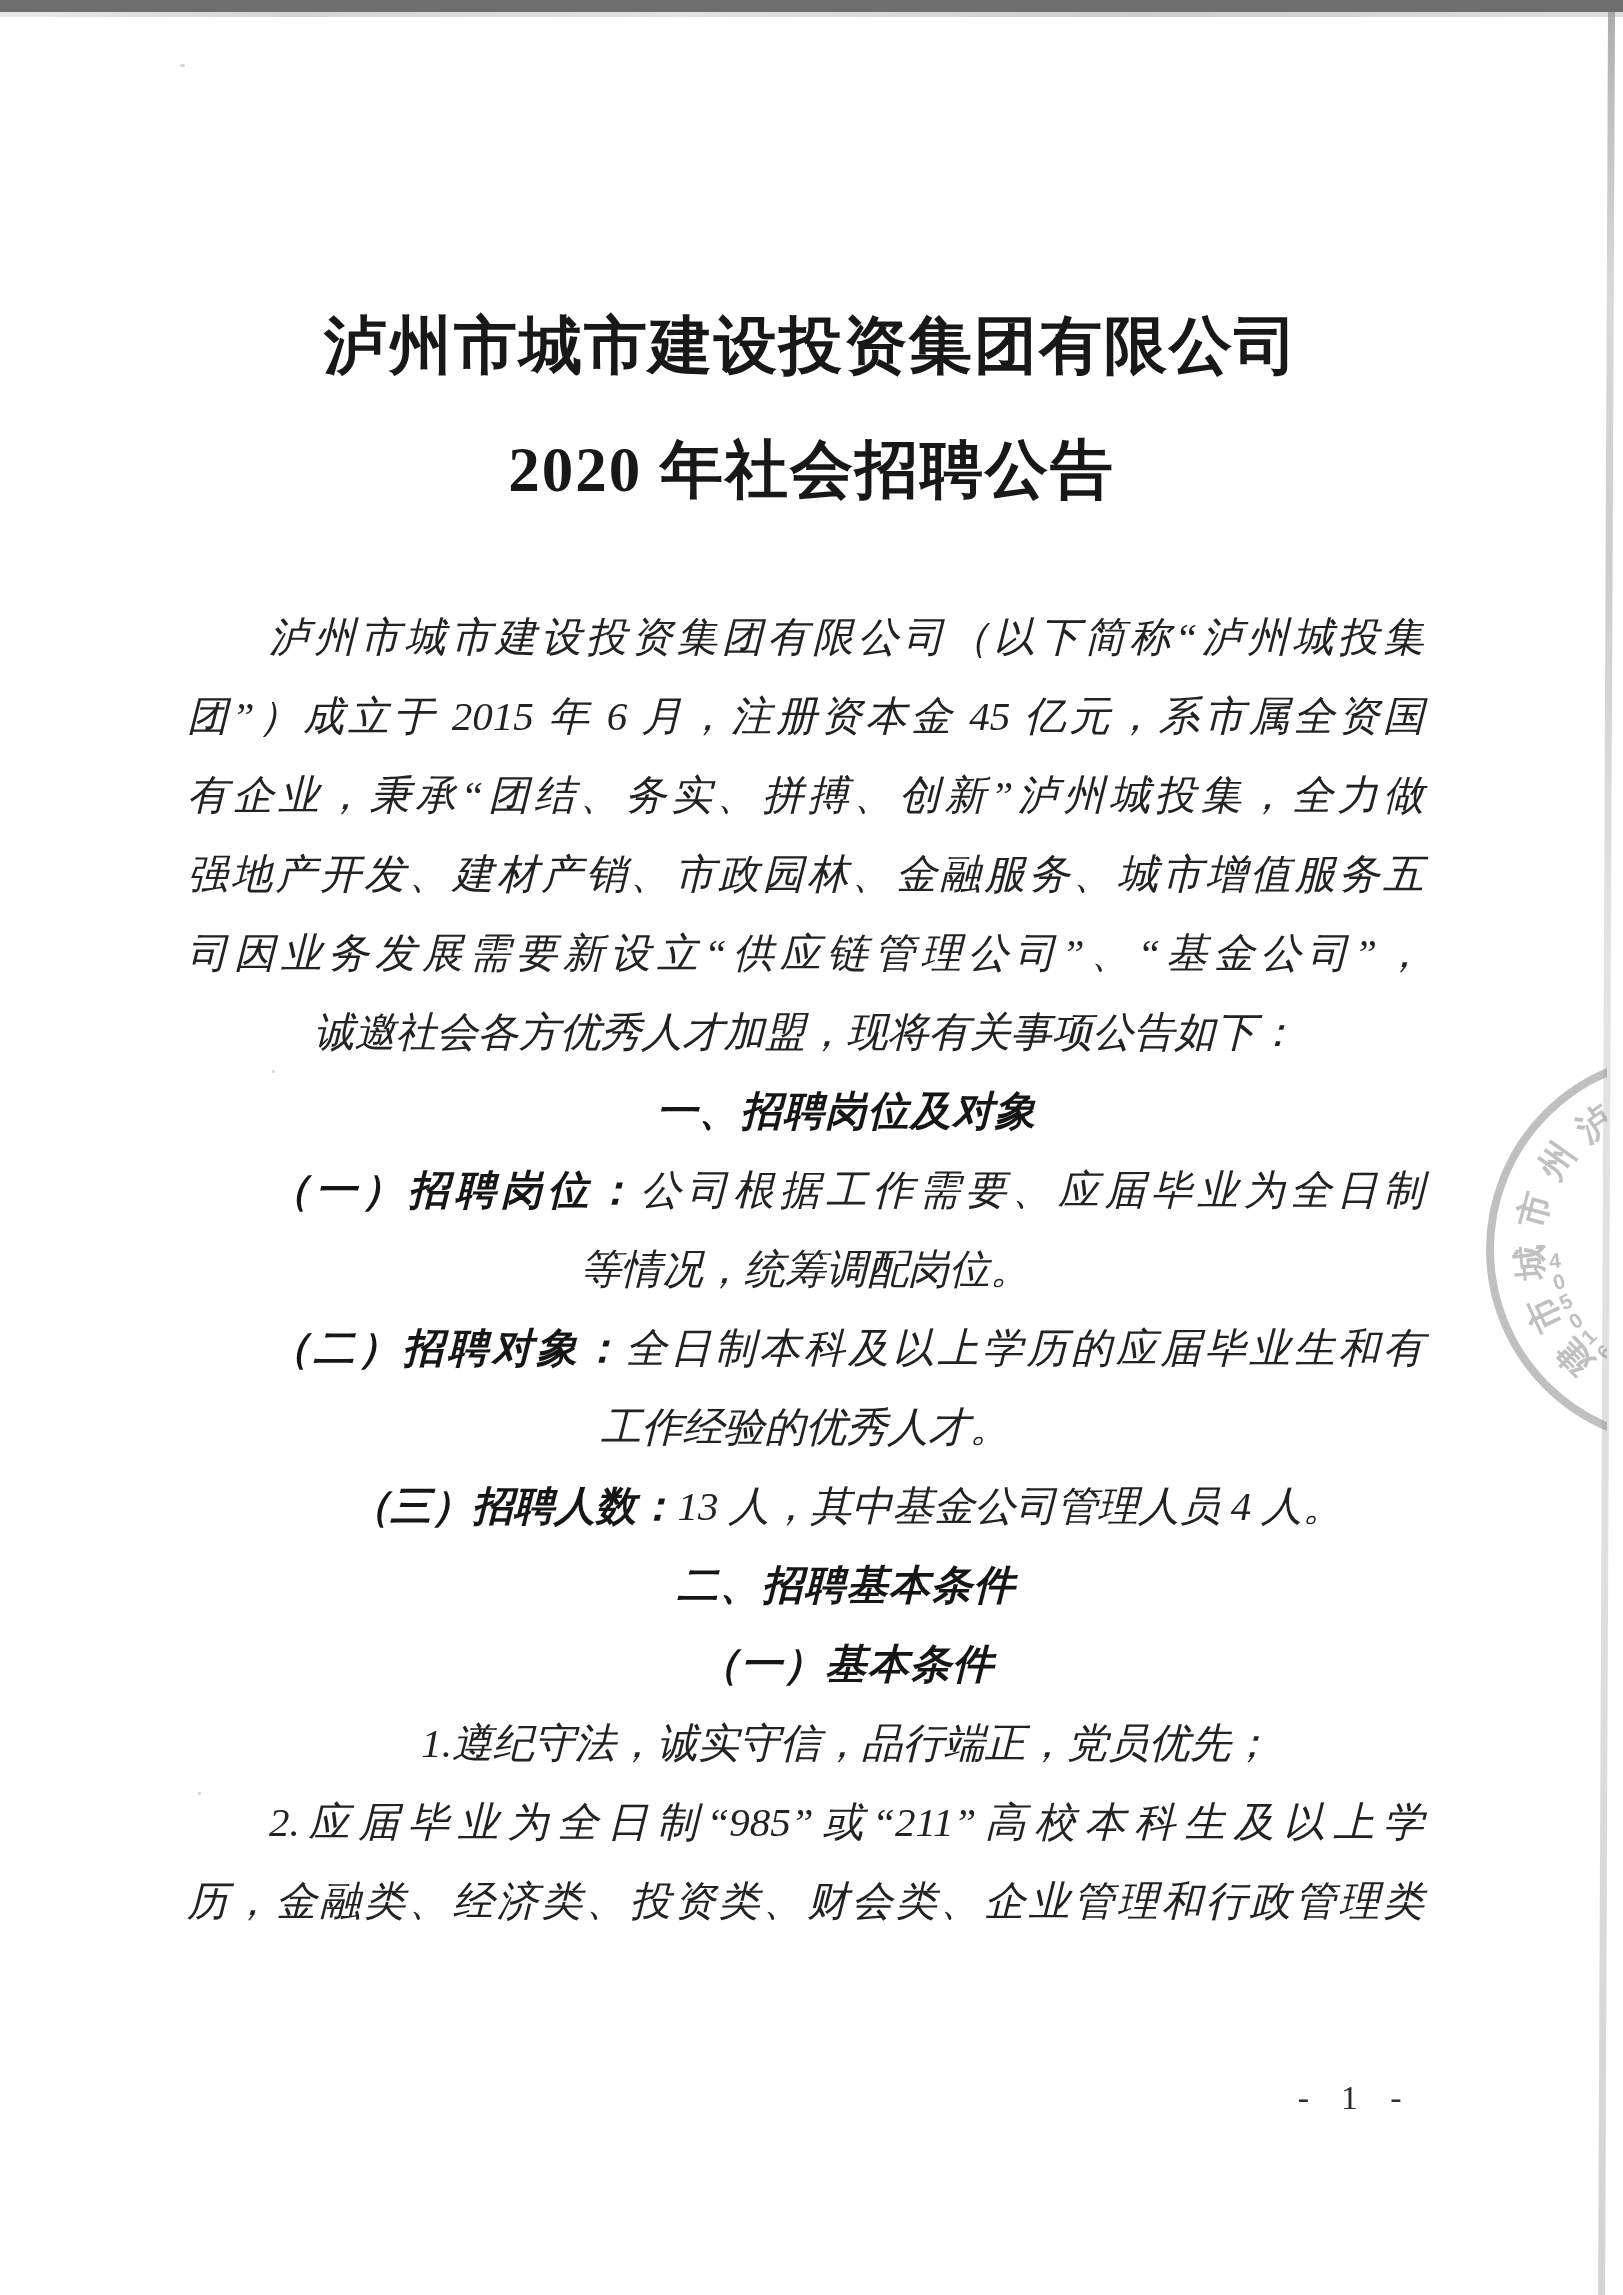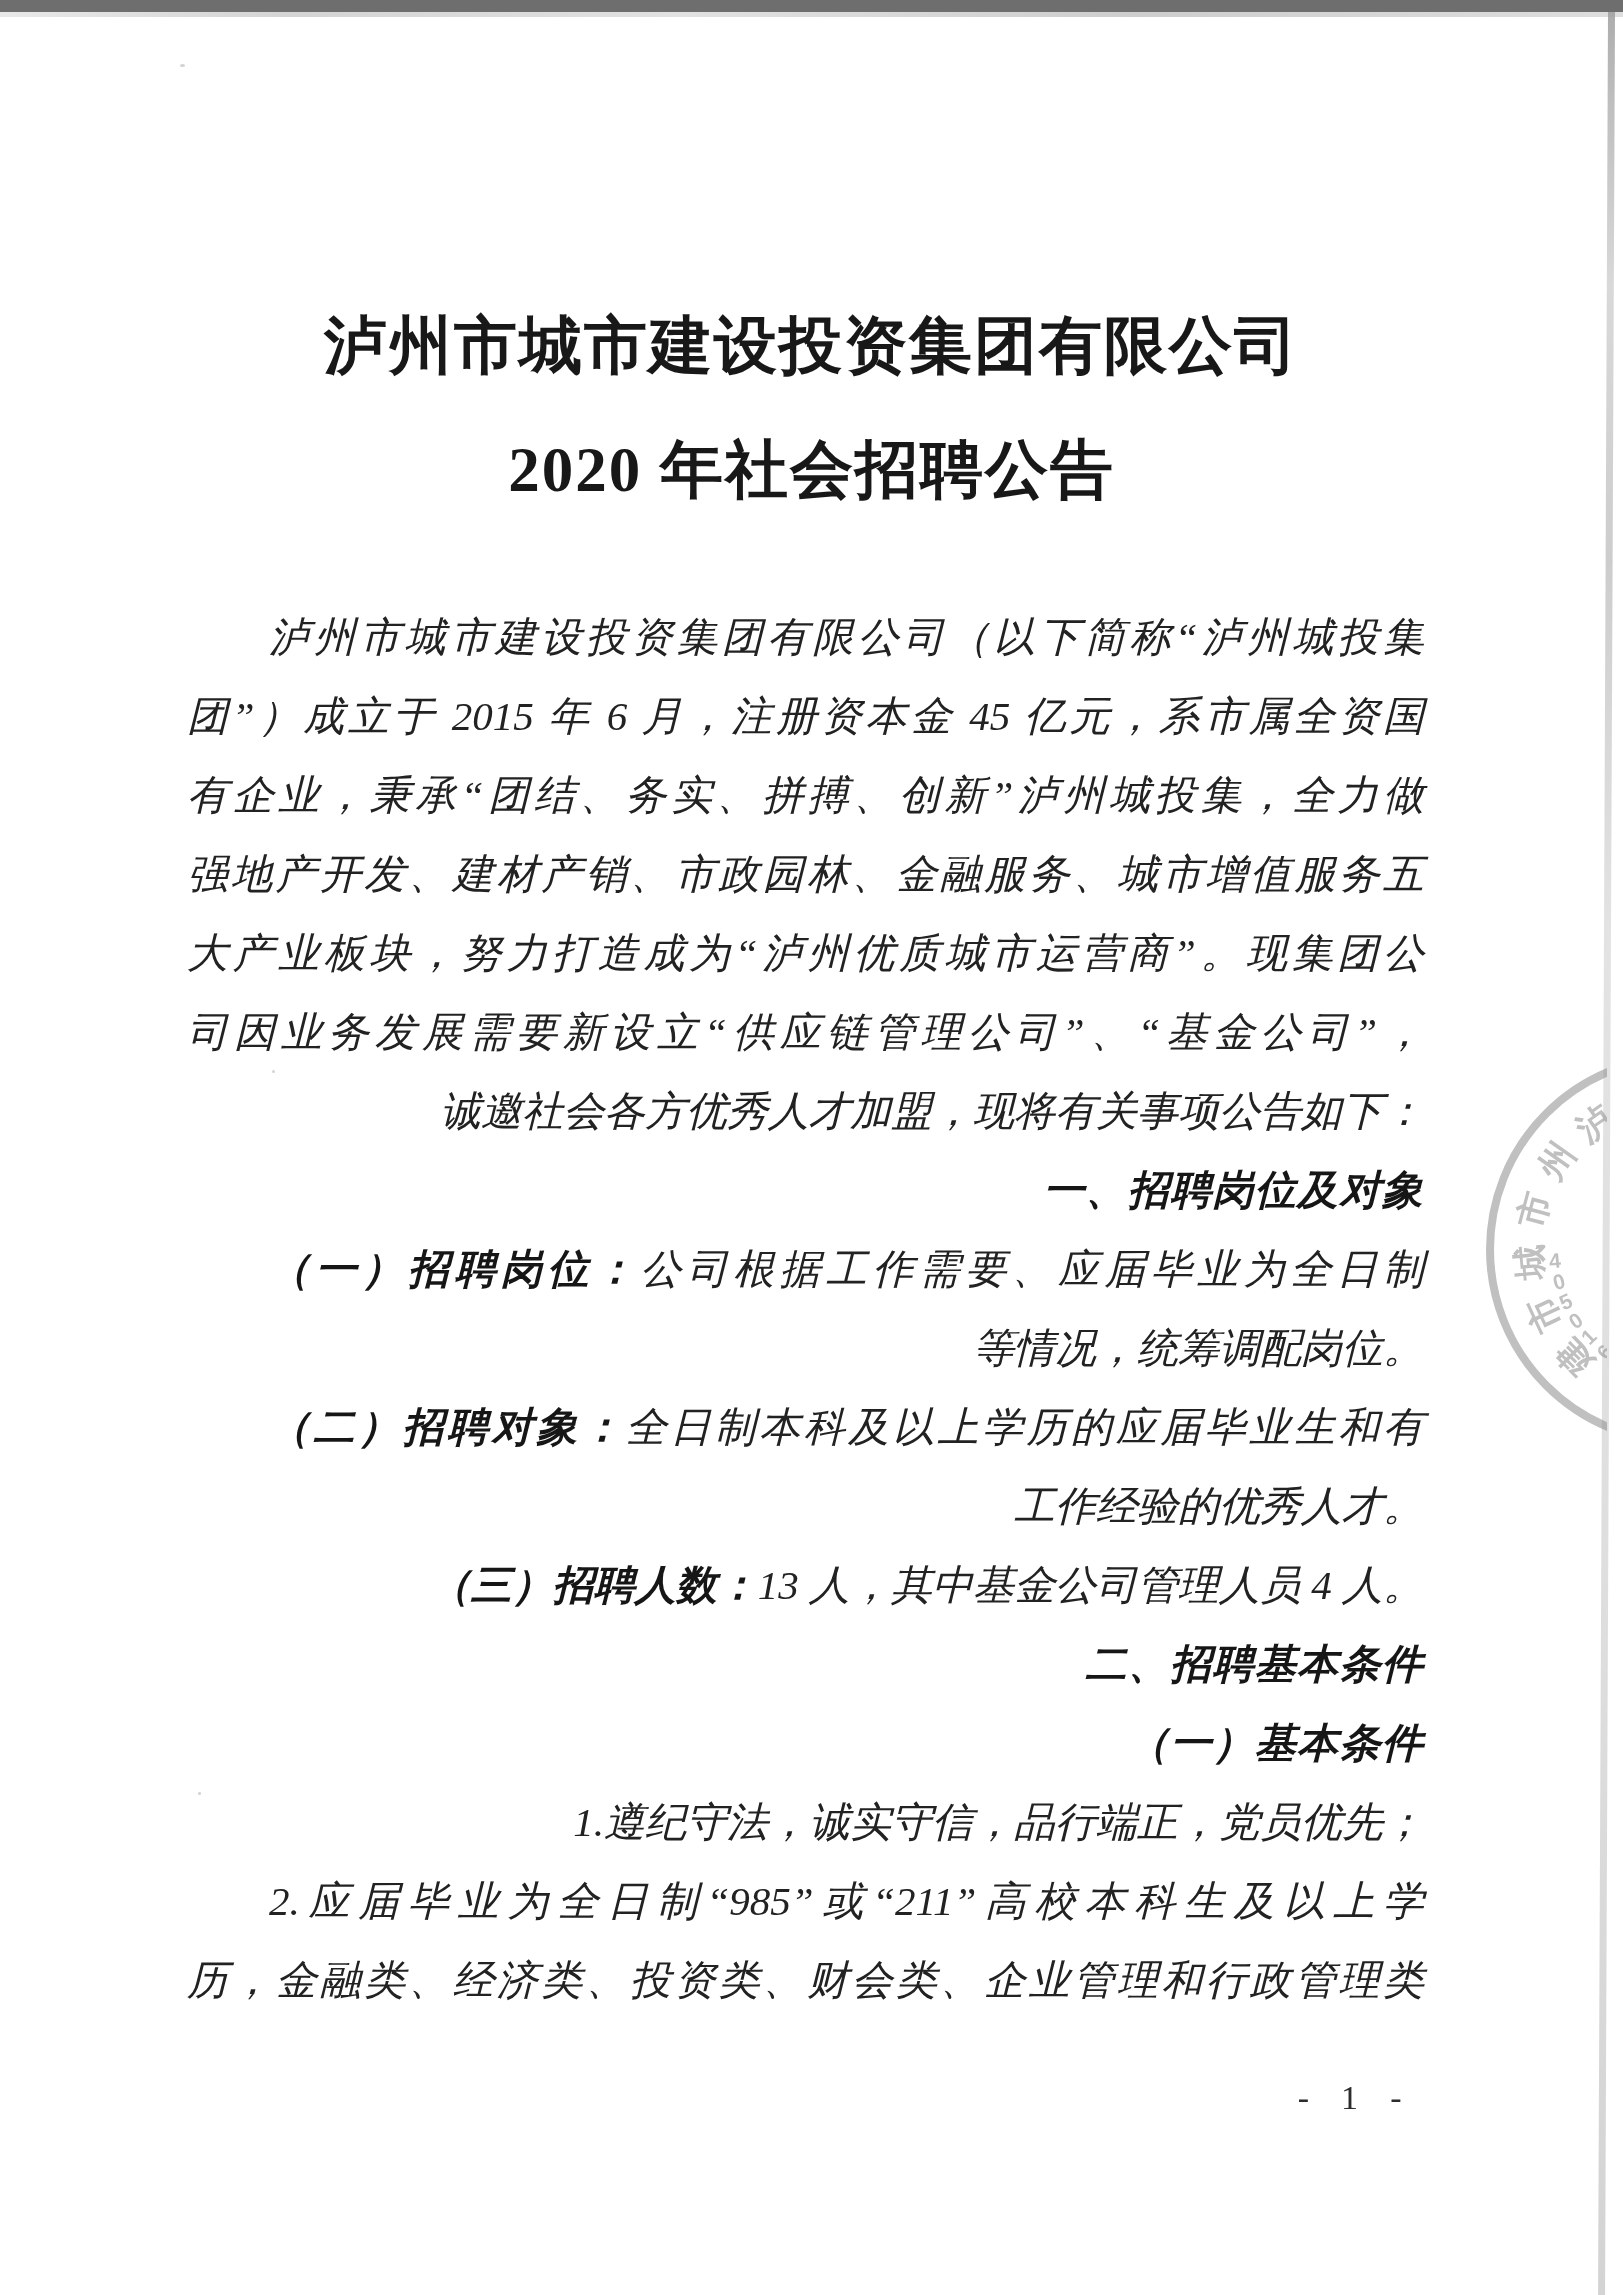--- a/index.html
+++ b/index.html
@@ -46,21 +46,21 @@
     position: absolute;
     left: 187px;
     right: 199px;
     top: 586px;
     font-style: italic;
   }
   .line {
     height: 79px;
     line-height: 79px;
     font-size: 41px;
-    text-align: right;
+    text-align: center;
     white-space: normal;
     color: #222;
   }
   .line.justify { text-align: justify; text-align-last: justify; text-justify: inter-character; }
   .line.indent { padding-left: 82px; }
   .seg-bold { font-weight: bold; color: #161616; }
   .seg-sans { font-family: "Liberation Sans", "DejaVu Sans", sans-serif; letter-spacing: 1.3px; }
 
   
   .stamp-clip {
@@ -116,21 +116,20 @@
   <div class="right-line"></div>
 
   <h1 id="title-line1" class="title">泸州市城市建设投资集团有限公司</h1>
   <h1 id="title-line2" class="title">2020 年社会招聘公告</h1>
 
   <div id="body-block" class="body-block">
       <div class="line justify indent"><span class="">泸州市城市建设投资集团有限公司（以下简称“泸州城投集</span></div>
       <div class="line justify"><span class="">团”）成立于 2015 年 6 月，注册资本金 45 亿元，系市属全资国</span></div>
       <div class="line justify"><span class="">有企业，秉承“团结、务实、拼搏、创新”泸州城投集，全力做</span></div>
       <div class="line justify"><span class="">强地产开发、建材产销、市政园林、金融服务、城市增值服务五</span></div>
-      <div class="line justify"><span class="">大产业板块，努力打造成为“泸州优质城市运营商”。现集团公</span></div>
       <div class="line justify"><span class="">司因业务发展需要新设立“供应链管理公司”、“基金公司”，</span></div>
       <div class="line"><span class="">诚邀社会各方优秀人才加盟，现将有关事项公告如下：</span></div>
       <div class="line indent"><span class="seg-bold seg-sans">一、招聘岗位及对象</span></div>
       <div class="line justify indent"><span class="seg-bold ">（一）招聘岗位：</span><span class="">公司根据工作需要、应届毕业为全日制</span></div>
       <div class="line"><span class="">等情况，统筹调配岗位。</span></div>
       <div class="line justify indent"><span class="seg-bold ">（二）招聘对象：</span><span class="">全日制本科及以上学历的应届毕业生和有</span></div>
       <div class="line"><span class="">工作经验的优秀人才。</span></div>
       <div class="line indent"><span class="seg-bold ">（三）招聘人数：</span><span class="">13 人，其中基金公司管理人员 4 人。</span></div>
       <div class="line indent"><span class="seg-bold seg-sans">二、招聘基本条件</span></div>
       <div class="line indent"><span class="seg-bold seg-sans">（一）基本条件</span></div>

